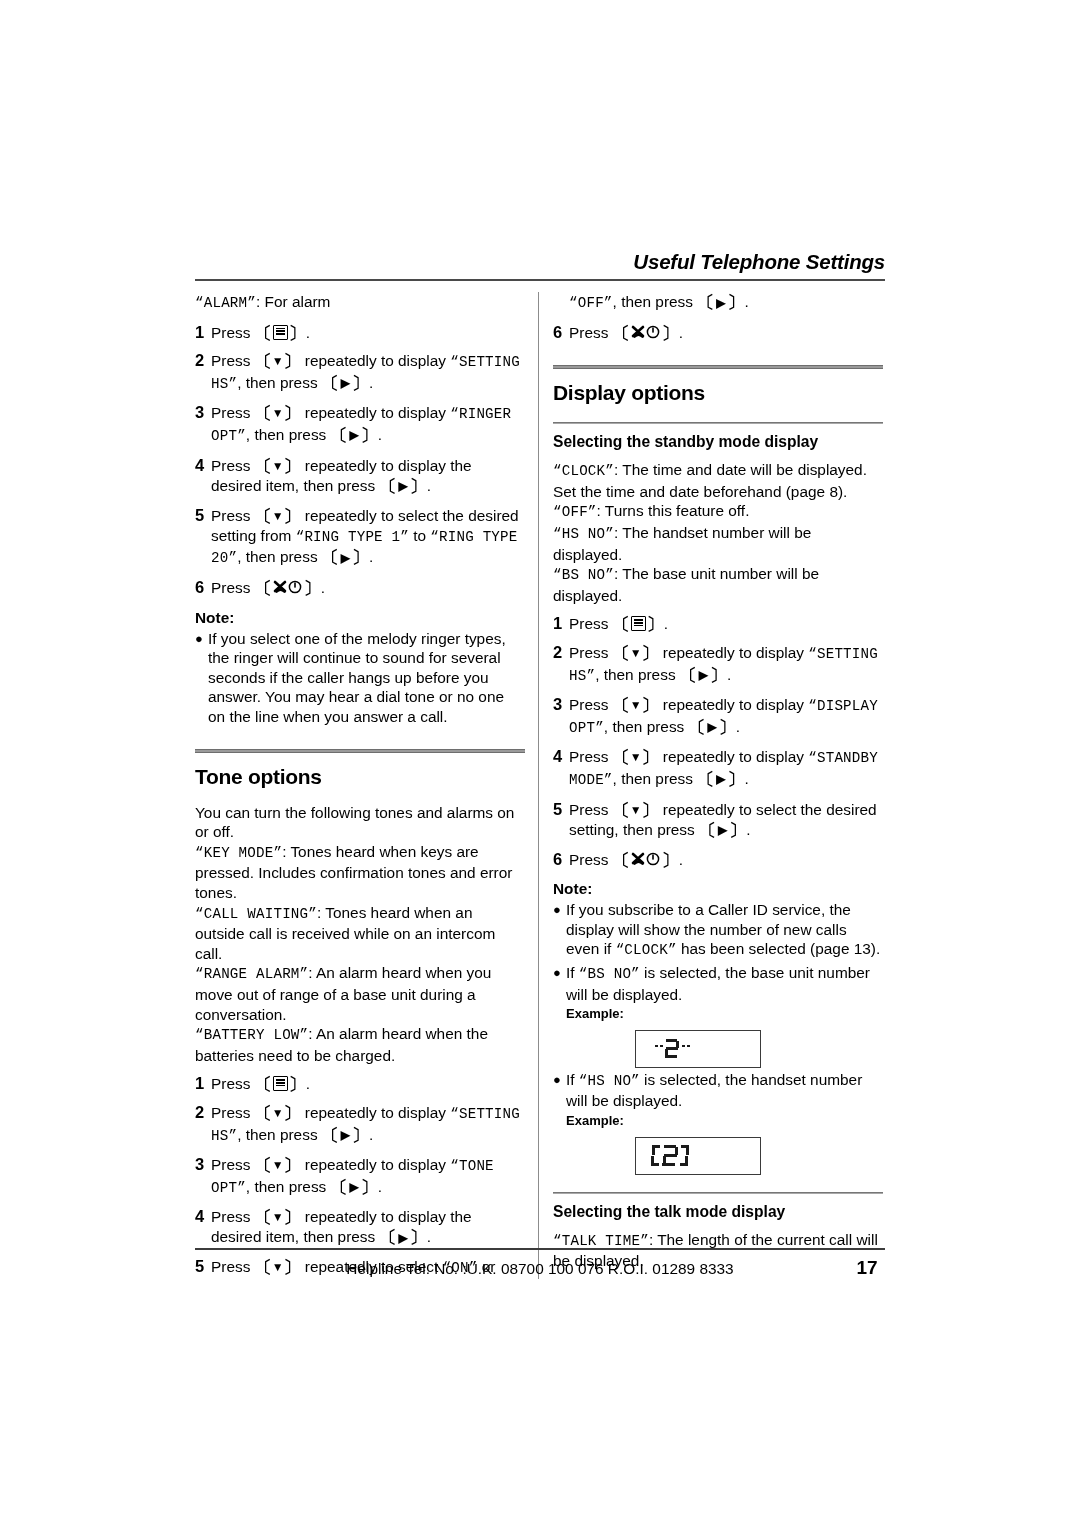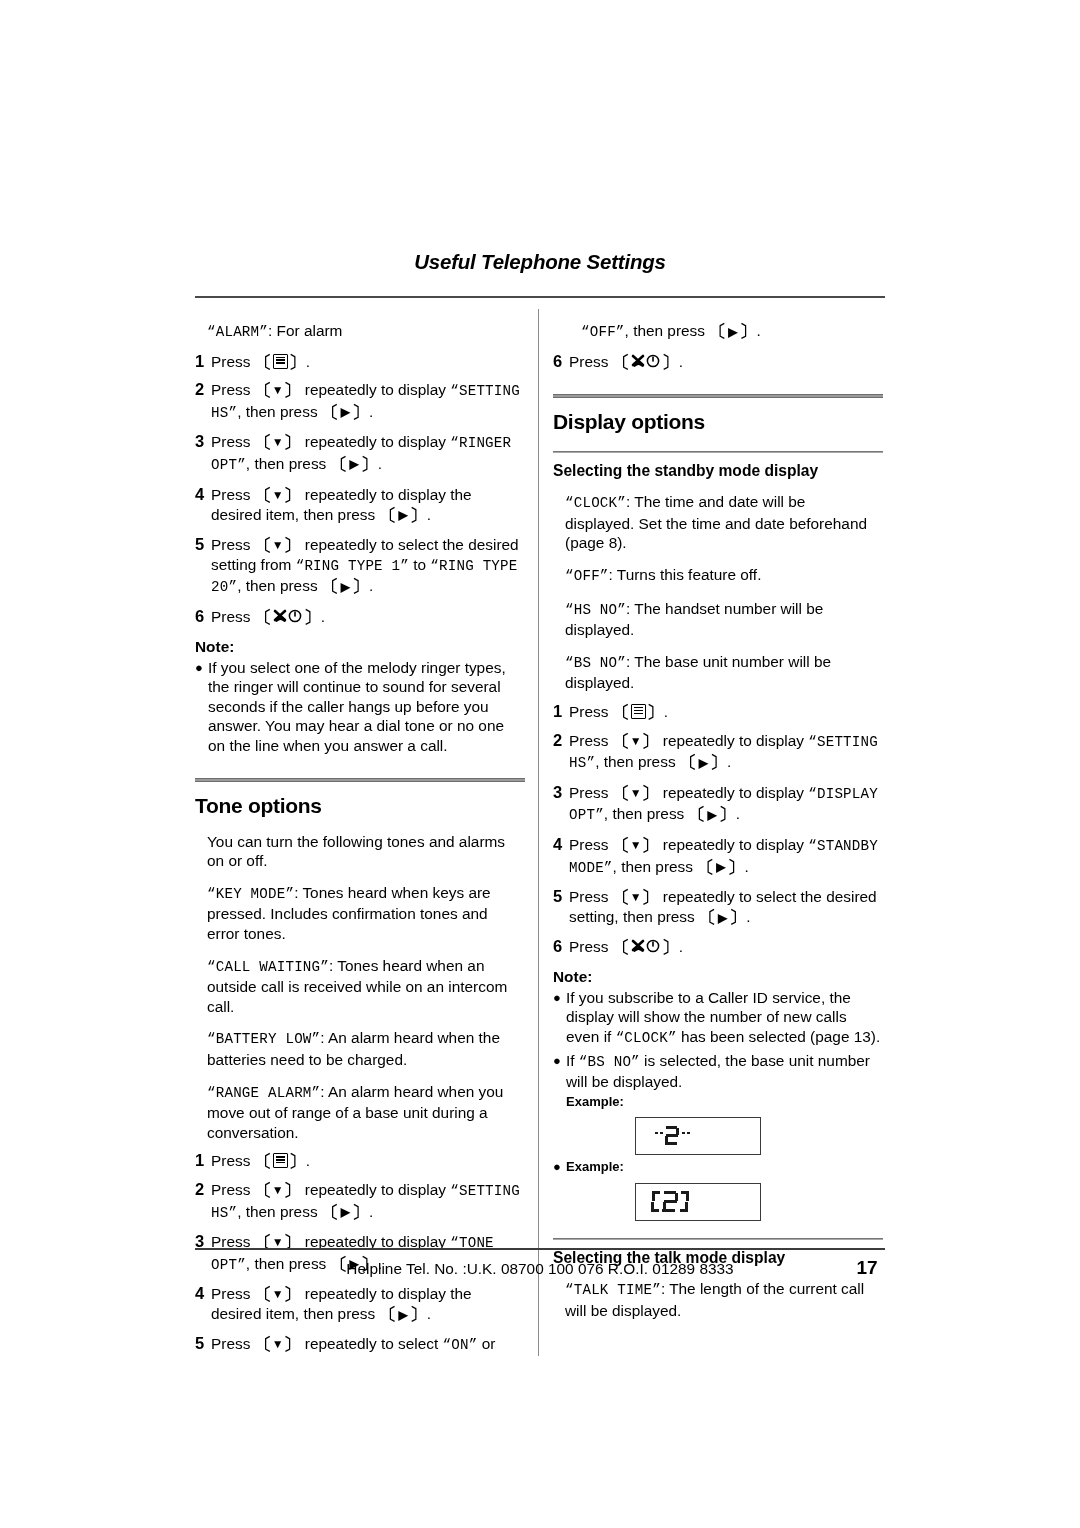--- a/index.html
+++ b/index.html
@@ -17,26 +17,26 @@
   }
   .page {
     position: absolute;
     left: 195px;
     top: 250px;
     width: 690px;
   }
 
   
   .running-head {
-    text-align: center;
+    text-align: right;
     font-size: 20.5px;
     font-weight: bold;
     font-style: italic;
     letter-spacing: -0.2px;
-    padding-bottom: 22px;
+    padding-bottom: 5px;
   }
   .head-rule {
     height: 2px;
     background: #4a4a4a;
     margin-bottom: 11px;
   }
 
   
   .cols {
     display: flex;
@@ -49,21 +49,21 @@
   .gutter {
     width: 1px;
     background: #8c8c8c;
     align-self: stretch;
     margin: 0 14px 0 13px;
     min-height: 970px;
   }
 
   
   p {
-    margin: 12px;
+    margin: 0;
     font-size: 15.4px;
     line-height: 19.6px;
   }
   .para { margin-bottom: 0px; }
 
   .lcd {
     font-family: "Liberation Mono", monospace;
     font-size: 14.2px;
     letter-spacing: 0.2px;
   }
@@ -265,22 +265,22 @@
       </div>
 
       <div class="rule-thick"></div>
       <div class="h-major">Tone options</div>
 
       <p class="para">You can turn the following tones and alarms on or off.</p>
 
       <div>
           <p class="para"><span class="lcd">“KEY MODE”</span><span>: Tones heard when keys are pressed. Includes confirmation tones and error tones.</span></p>
           <p class="para"><span class="lcd">“CALL WAITING”</span><span>: Tones heard when an outside call is received while on an intercom call.</span></p>
+          <p class="para"><span class="lcd">“RANGE ALARM”</span><span>: An alarm heard when you move out of range of a base unit during a conversation.</span></p>
           <p class="para"><span class="lcd">“BATTERY LOW”</span><span>: An alarm heard when the batteries need to be charged.</span></p>
-          <p class="para"><span class="lcd">“RANGE ALARM”</span><span>: An alarm heard when you move out of range of a base unit during a conversation.</span></p>
         </div>
 
       <div>
           <div class="step">
             <span class="step-num">1</span>
             <span class="step-body">Press <span class="key"><span class="brk">〔</span><span class="glyph-menu"><i></i><i></i><i></i></span><span class="brk">〕</span></span>.</span>
           </div>
           <div class="step">
             <span class="step-num">2</span>
             <span class="step-body">Press <span class="key"><span class="brk">〔</span><span class="glyph-down">▼</span><span class="brk">〕</span></span> repeatedly to display <span class="lcd">“SETTING HS”</span>, then press <span class="key"><span class="brk">〔</span><span class="glyph-right">▶</span><span class="brk">〕</span></span>.</span>
@@ -391,20 +391,21 @@
           <rect x="9" y="9" width="3" height="2" fill="#1a1a1a"></rect>
           <rect x="14" y="9" width="3" height="2" fill="#1a1a1a"></rect>
           <rect x="36" y="9" width="3" height="2" fill="#1a1a1a"></rect>
           <rect x="41" y="9" width="3" height="2" fill="#1a1a1a"></rect>
         </svg>
       </div>
 
       <div class="bullet-row">
         <span class="bullet-dot">●</span>
         <span class="bullet-body">
+          <span>If <span class="lcd">“HS NO”</span> is selected, the handset number will be displayed.</span>
           <span class="example-label" style="display:block">Example:</span>
         </span>
       </div>
 
       <div class="lcd-box">
         <svg width="104" height="26" viewBox="0 0 104 26">
 
           <rect x="6" y="2" width="8" height="3" fill="#1a1a1a"></rect>
           <rect x="6" y="4" width="3" height="8" fill="#1a1a1a"></rect>
           <rect x="5" y="13" width="3" height="8" fill="#1a1a1a"></rect>

